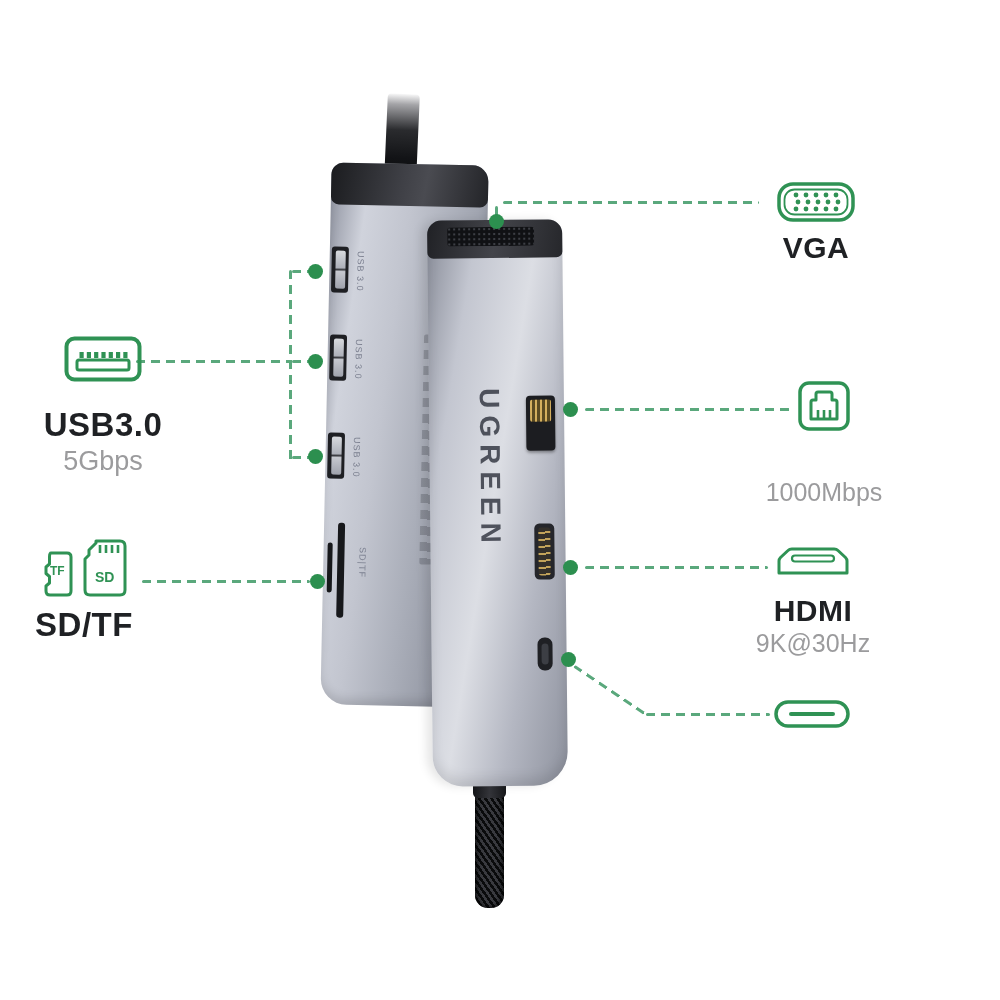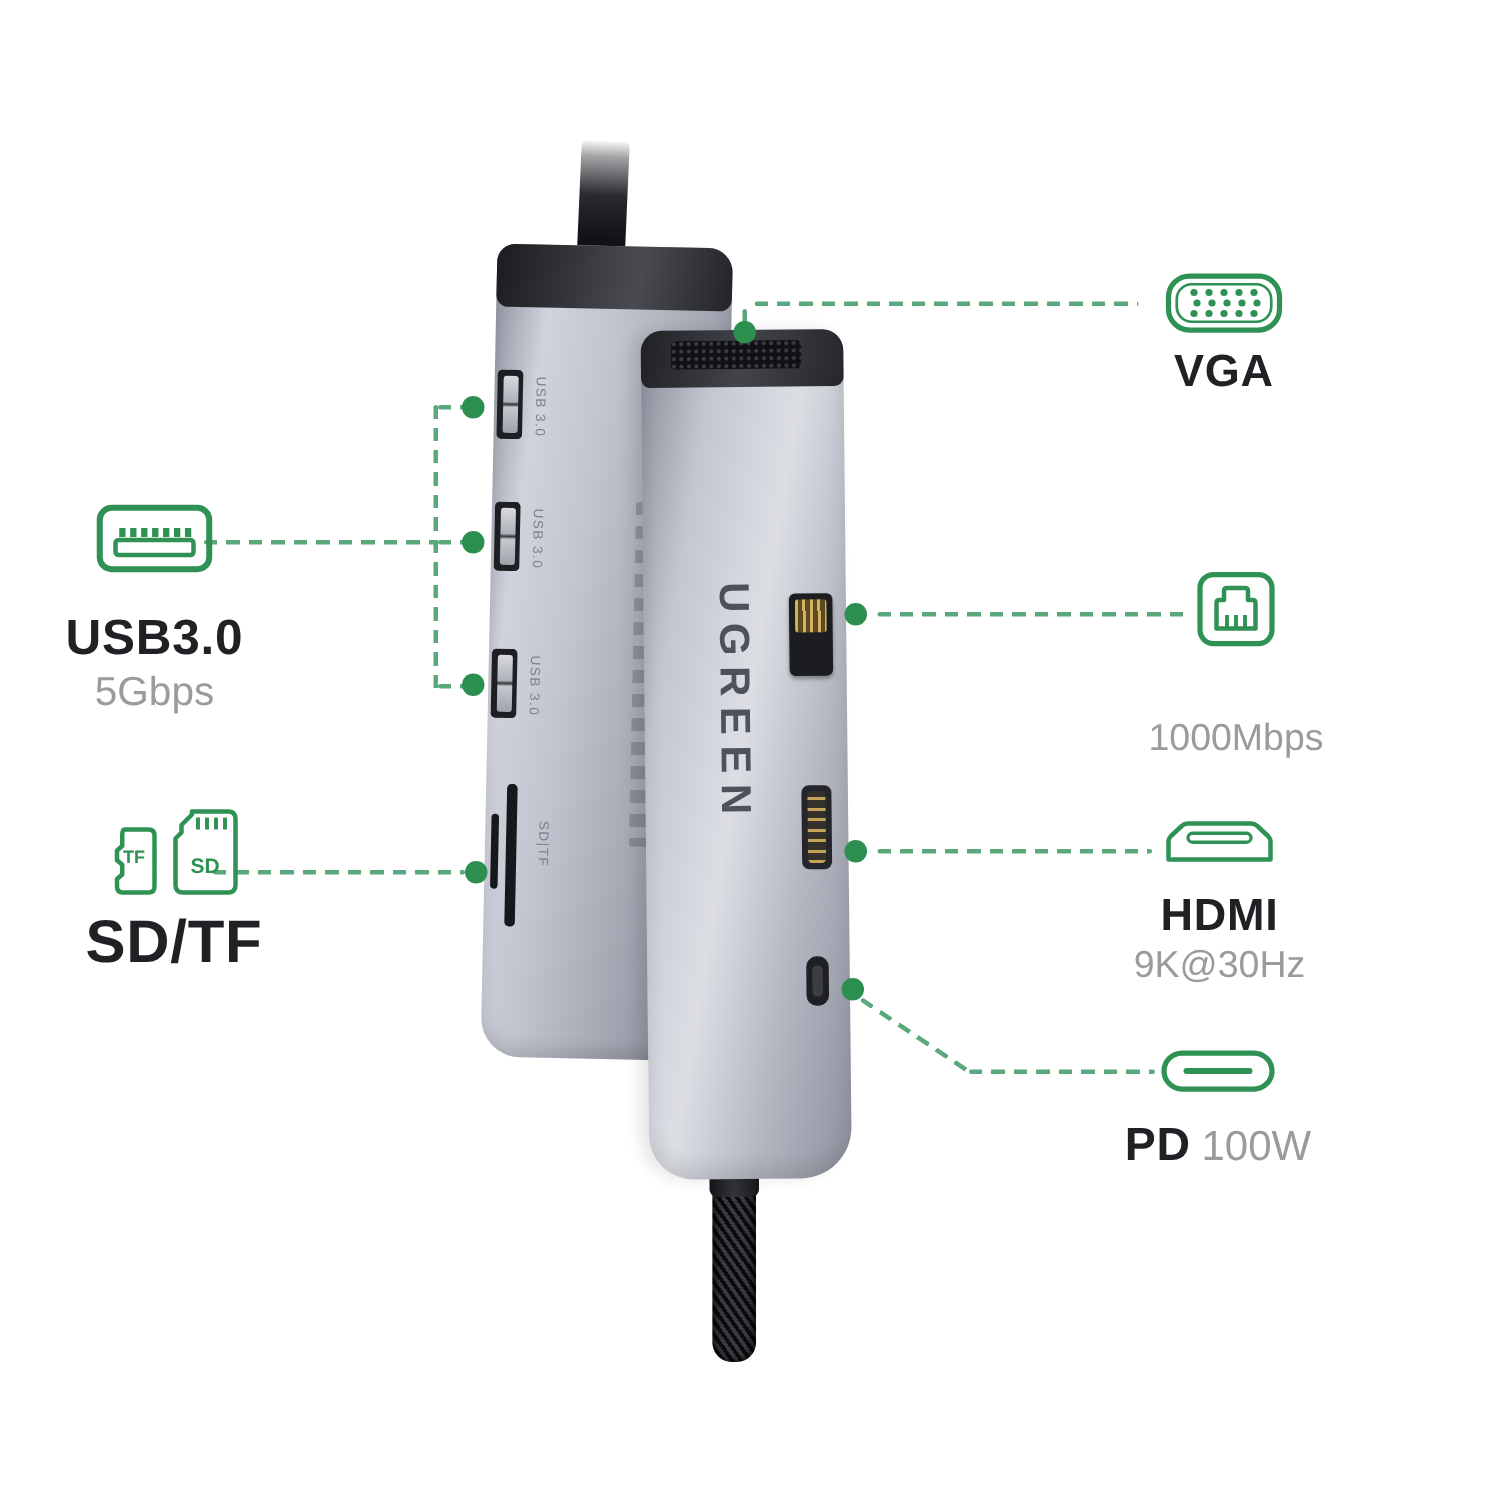--- a/index.html
+++ b/index.html
@@ -83,23 +83,23 @@
   #usbc-port .in{position:absolute;left:4px;right:4px;top:6px;bottom:6px;border-radius:4px;background:#3c3e44;}
 
   
   .callout{position:absolute;display:flex;flex-direction:column;align-items:center;z-index:6;justify-content:flex-end;}
   .callout svg{color:var(--icon-green);}
   .co-title{font-weight:700;color:var(--title-dark);letter-spacing:0.5px;}
   .co-sub{color:var(--subtitle-gray);}
   #co-usb3{left:28px;top:336px;width:150px;}
   #co-usb3 .co-title{font-size:33px;margin-top:24px;}
   #co-usb3 .co-sub{font-size:27px;margin-top:2px;}
-  #co-sdtf{left:46px;top:538px;width:140px;}
+  #co-sdtf{left:14px;top:538px;width:140px;}
   #co-sdtf .cards{display:flex;align-items:flex-end;gap:7px;}
-  #co-sdtf .co-title{font-size:40px;margin-top:8px;}
+  #co-sdtf .co-title{font-size:33px;margin-top:8px;}
   #co-vga{left:737px;top:181px;width:158px;}
   #co-vga .co-title{font-size:30px;margin-top:8px;}
   #co-vga .co-sub{font-size:25px;margin-top:1px;}
   #co-eth{left:741px;top:380px;width:166px;gap:40px;}
   #co-eth .co-sub{font-size:25px;margin-top:6px;}
   #co-hdmi{left:734px;top:544px;width:158px;}
   #co-hdmi .co-title{font-size:30px;margin-top:16px;}
   #co-hdmi .co-sub{font-size:25px;margin-top:1px;}
   #co-pd{left:737px;top:699px;width:150px;}
   #co-pd .pd-row{display:flex;align-items:baseline;gap:7px;margin-top:16px;}
@@ -256,19 +256,15 @@
     </svg>
     <div class="co-title">HDMI</div>
     <div class="co-sub">9K@30Hz</div>
   </div>
 
   <div id="co-pd" class="callout">
     <svg width="78" height="30" viewBox="0 0 78 30">
       <rect x="3" y="3" width="72" height="24" rx="12" fill="none" stroke="currentColor" stroke-width="3.5"></rect>
       <line x1="18" y1="15" x2="60" y2="15" stroke="currentColor" stroke-width="4" stroke-linecap="round"></line>
     </svg>
-    <div class="pd-row">
-      <span class="co-title">PD</span>
-      <span class="co-sub">100W</span>
-    </div>
   </div>
 
 </div>
 
 </body></html>

